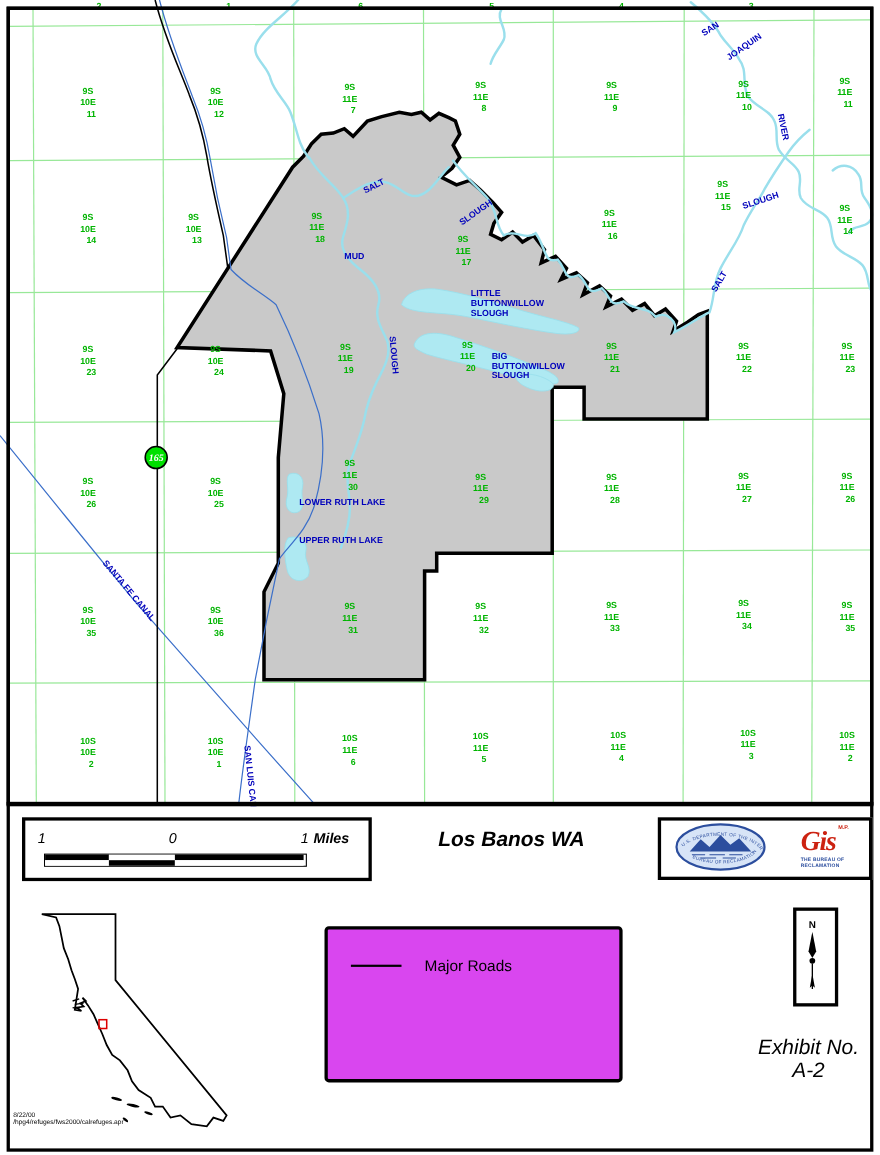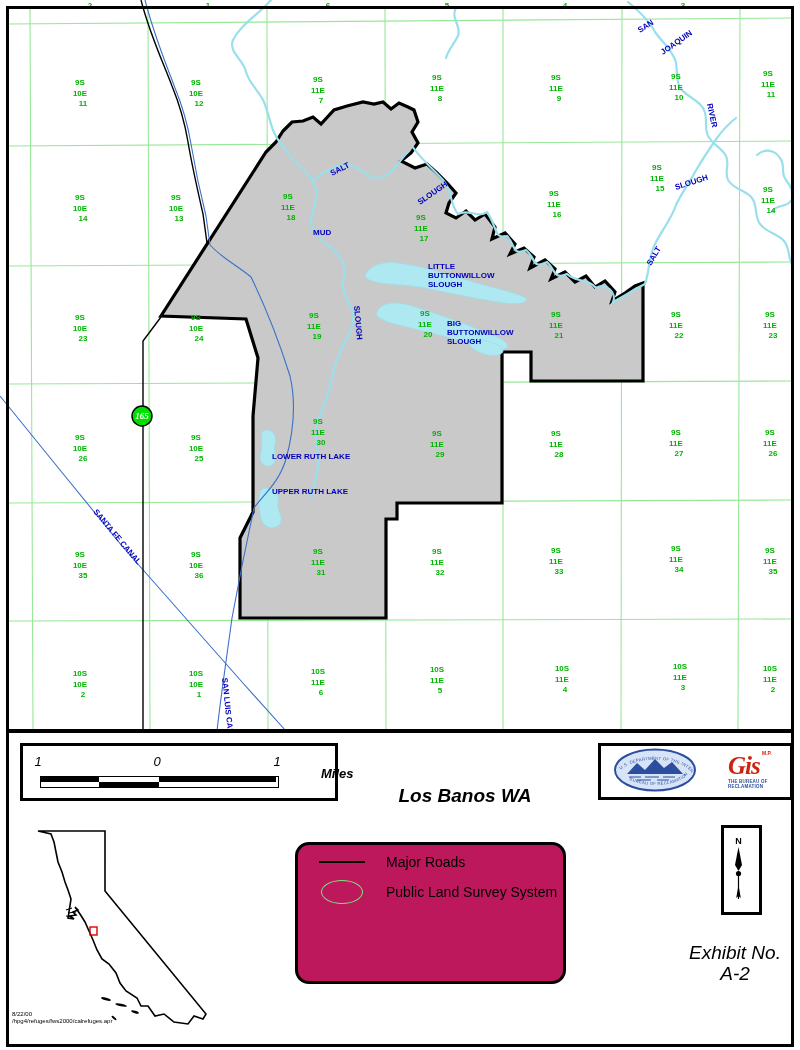--- a/index.html
+++ b/index.html
@@ -16,34 +16,34 @@
   .lake{fill:var(--water_fill);stroke:var(--water_cyan);stroke-width:0.8;}
   .refuge{fill:var(--refuge_gray);stroke:#000;stroke-width:3.2;}
   .road{stroke:#000;stroke-width:1.4;fill:none;}
   .canal{stroke:var(--canal_blue);stroke-width:1.1;fill:none;}
   .mapborder{fill:none;stroke:#000;stroke-width:3;}
   .shieldc{fill:var(--shield_green);stroke:#000;stroke-width:1.4;}
   .shieldt{fill:#fff;font:italic 700 9px "Liberation Serif",serif;text-anchor:middle;}
   
   .scalebox{position:absolute;left:20px;top:743px;width:312px;height:52px;border:3px solid #000;background:#fff;}
   .scalelab{position:absolute;top:8px;width:22px;text-align:center;font:italic 13px "Liberation Sans",sans-serif;color:#000;}
-  .mileslab{position:absolute;top:20px;left:262px;font:italic 700 13px "Liberation Sans",sans-serif;margin-left:36px;}
+  .mileslab{position:absolute;top:8px;left:262px;font:italic 700 13px "Liberation Sans",sans-serif;}
   .scalebar{position:absolute;left:17px;top:30px;width:237px;height:10px;border:1px solid #000;}
   .seg{position:absolute;height:5px;}
-  .title{position:absolute;left:350px;top:785px;width:230px;text-align:center;
+  .title{position:absolute;left:350px;top:753px;width:230px;text-align:center;
          font:italic 700 19px "Liberation Sans",sans-serif;color:#000;}
   .logobox{position:absolute;left:598px;top:743px;width:189px;height:51px;border:3px solid #000;background:#fff;}
   .gis{position:absolute;left:127px;top:5px;width:68px;text-align:left;color:var(--logo_red);}
   .gis-sup{display:block;font:700 5px "Liberation Sans",sans-serif;margin-left:34px;line-height:4px;}
   .gis-main{display:block;font:italic 700 25px "Liberation Serif",serif;line-height:22px;letter-spacing:-1px;}
   .gis-caption{font:700 4.5px "Liberation Sans",sans-serif;color:var(--seal_blue);margin-top:2px;letter-spacing:.2px;}
   .inset{position:absolute;left:18px;top:822px;}
   .credits{position:absolute;left:12px;top:1011px;font:6px "Liberation Sans",sans-serif;color:#000;line-height:7px;}
   .legend{position:absolute;left:295px;top:842px;width:271px;height:142px;border:3px solid #000;
-          border-radius:14px;background:#be185d;padding-top:2px;box-sizing:border-box;}
+          border-radius:4px;background:#d946ef;padding-top:18px;box-sizing:border-box;}
   .lg-row{display:flex;align-items:center;height:30px;}
   .lg-sym{width:88px;display:flex;justify-content:center;align-items:center;}
   .lg-label{font:14px "Liberation Sans",sans-serif;color:#000;}
   .sym-line{width:46px;border-top:2px solid #000;}
   .sym-dash{width:46px;border-top:2px dashed #000;}
   .sym-green-ellipse{width:40px;height:22px;border:1.5px solid #7de07d;border-radius:50%;}
   .sym-gray-ellipse{width:38px;height:20px;background:var(--refuge_gray);border:3px solid #000;border-radius:50%;}
   .northbox{position:absolute;left:721px;top:825px;width:35px;height:84px;border:3px solid #000;background:#fff;}
   .exhibit{position:absolute;left:655px;top:942px;width:160px;text-align:center;
            font:italic 19px "Liberation Sans",sans-serif;color:#000;line-height:21px;}
@@ -244,26 +244,20 @@
   </div>
 
   <div class="legend">
     <div id="legend-items">
         <div class="lg-row">
           <div class="lg-sym">
             <div class="sym-line"></div>
           </div>
           <div class="lg-label">Major Roads</div>
         </div>
-        <div class="lg-row">
-          <div class="lg-sym">
-            <div class="sym-green-ellipse"></div>
-          </div>
-          <div class="lg-label">Public Land Survey System</div>
-        </div>
       </div>
   </div>
 
   <div class="northbox">
     <svg width="29" height="78" viewBox="0 0 29 78">
       <text x="14.5" y="16" text-anchor="middle" font-size="9" font-weight="700" font-family="Liberation Sans, sans-serif" fill="#000">N</text>
       <polygon points="14.5,19 18,37 14.5,43 11,37" fill="#000"></polygon>
       <circle cx="14.5" cy="45.5" r="2.6" fill="#000"></circle>
       <line x1="14.5" y1="48" x2="14.5" y2="71" stroke="#000" stroke-width="1.2"></line>
       <polygon points="14.5,57 16.8,70 14.5,68 12.2,70" fill="#000"></polygon>

